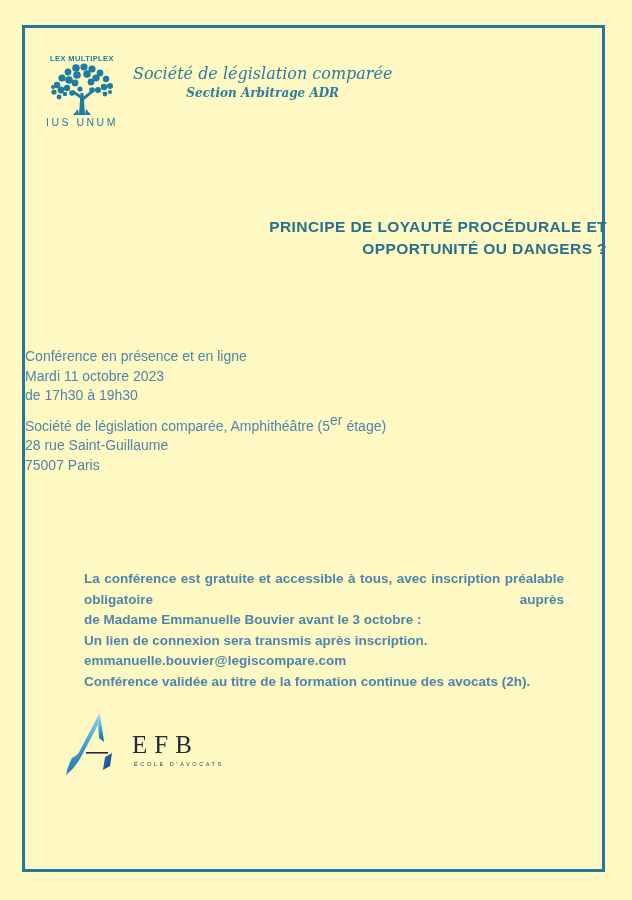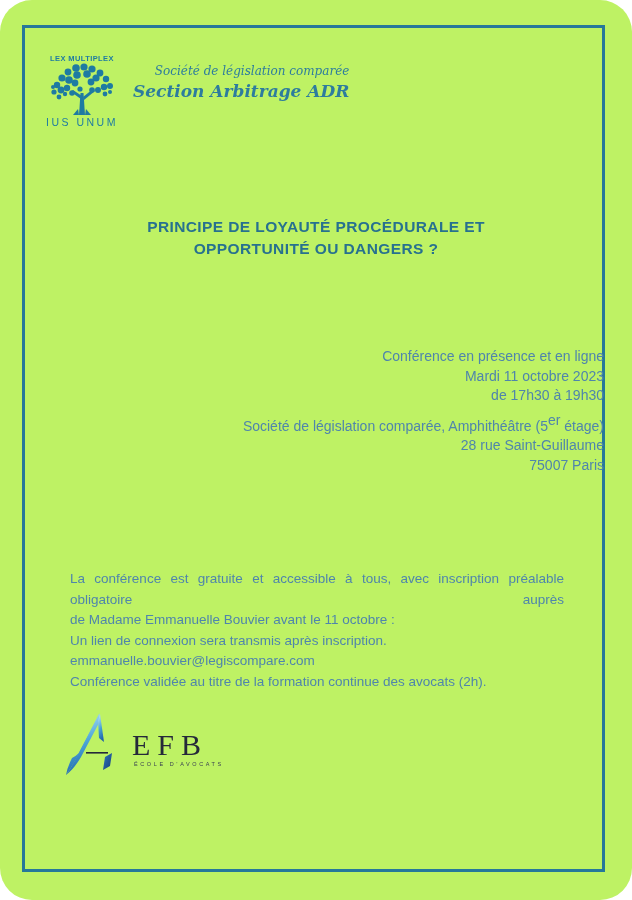--- a/index.html
+++ b/index.html
@@ -1,22 +1,21 @@
 <!DOCTYPE html>
 <html><head>
 <meta charset="utf-8">
 <style>
   html,body{margin:0;padding:0;background:#ffffff;}
   .page{
     position:relative;
     width:632px;height:900px;
-    background:#bef264;
+    background:#fef9c3;
     font-family:"Liberation Sans", sans-serif;
     overflow:hidden;
-    border-radius:32px;
   }
   .frame{
     position:absolute;
     left:22px;top:25px;
     width:577px;height:841px;
     border:3px solid #26789a;
     box-sizing:content-box;
   }
 
   
@@ -37,70 +36,71 @@
   .slc-logo .logo-bottom{
     font-size:10.5px;letter-spacing:2.5px;white-space:nowrap;margin-top:1px;text-align:center;
   }
   .org-block{
     margin-left:14px;margin-top:10px;
     text-align:center;
     color:#2d7c9e;
     font-family:"DejaVu Serif", serif;
     font-style:italic;
   }
-  .org-name{font-size:12px;text-align:right;}
-  .org-section{font-size:17px;font-weight:bold;margin-top:3px;}
+  .org-name{font-size:16px;}
+  .org-section{font-size:12px;font-weight:bold;margin-top:3px;}
 
   
   .title{
     position:absolute;
     left:25px;right:25px;top:216px;
-    text-align:center;
+    text-align:right;
     color:#27718f;
     font-weight:bold;
     font-size:15.5px;
     line-height:22px;
     letter-spacing:.4px;
   }
 
   
   .details{
     position:absolute;
     left:25px;right:28px;top:347px;
-    text-align:right;
+    text-align:left;
     color:#4f85ac;
     font-size:14px;
     line-height:19.5px;
   }
   .details .venue{margin-top:11px;}
   .details sup{font-size:14px;vertical-align:super;line-height:0;}
 
   
   .registration{
     position:absolute;
-    left:70px;right:68px;top:569px;
+    left:84px;right:68px;top:569px;
     color:#4f85ac;
     font-size:13.5px;
     line-height:20.5px;
     text-align:left;
+    font-weight:bold;
   }
   .justify-full{text-align:justify;text-align-last:justify;}
   .email-link{color:#4f85ac;text-decoration:none;cursor:pointer;}
 
   
   .efb{
     position:absolute;
     left:66px;top:712px;
     display:flex;align-items:flex-start;
   }
   .efb-mark{width:58px;height:68px;flex:0 0 auto;}
   .efb-text{margin-left:8px;margin-top:20px;}
   .efb-acronym{
     font-family:"Liberation Serif", serif;
-    font-size:30px;
+    font-size:25px;
     letter-spacing:7px;
     color:#25293a;
     line-height:26px;
   }
   .efb-tagline{
     font-size:5.5px;
     letter-spacing:2.6px;
     color:#3a4152;
     margin-top:3px;
     margin-left:2px;
@@ -171,21 +171,21 @@
     <div>Conférence en présence et en ligne</div>
     <div>Mardi 11 octobre 2023</div>
     <div>de 17h30 à 19h30</div>
     <div class="venue"><span>Société de législation comparée, Amphithéâtre (5</span><sup>er</sup><span> étage)</span></div>
     <div>28 rue Saint-Guillaume</div>
     <div>75007 Paris</div>
   </div>
 
   <div class="registration">
     <div class="justify-full">La conférence est gratuite et accessible à tous, avec inscription préalable obligatoire auprès</div>
-    <div>de Madame Emmanuelle Bouvier avant le 11 octobre :</div>
+    <div>de Madame Emmanuelle Bouvier avant le 3 octobre :</div>
     <div>Un lien de connexion sera transmis après inscription.</div>
     <div><a class="email-link">emmanuelle.bouvier@legiscompare.com</a></div>
     <div>Conférence validée au titre de la formation continue des avocats (2h).</div>
   </div>
 
   <div class="efb">
     <svg class="efb-mark" viewBox="0 0 58 68">
       <defs>
         <linearGradient id="efbGrad" x1="0.3" y1="0" x2="0.55" y2="1">
           <stop offset="0" stop-color="#b9e4f8"></stop>

